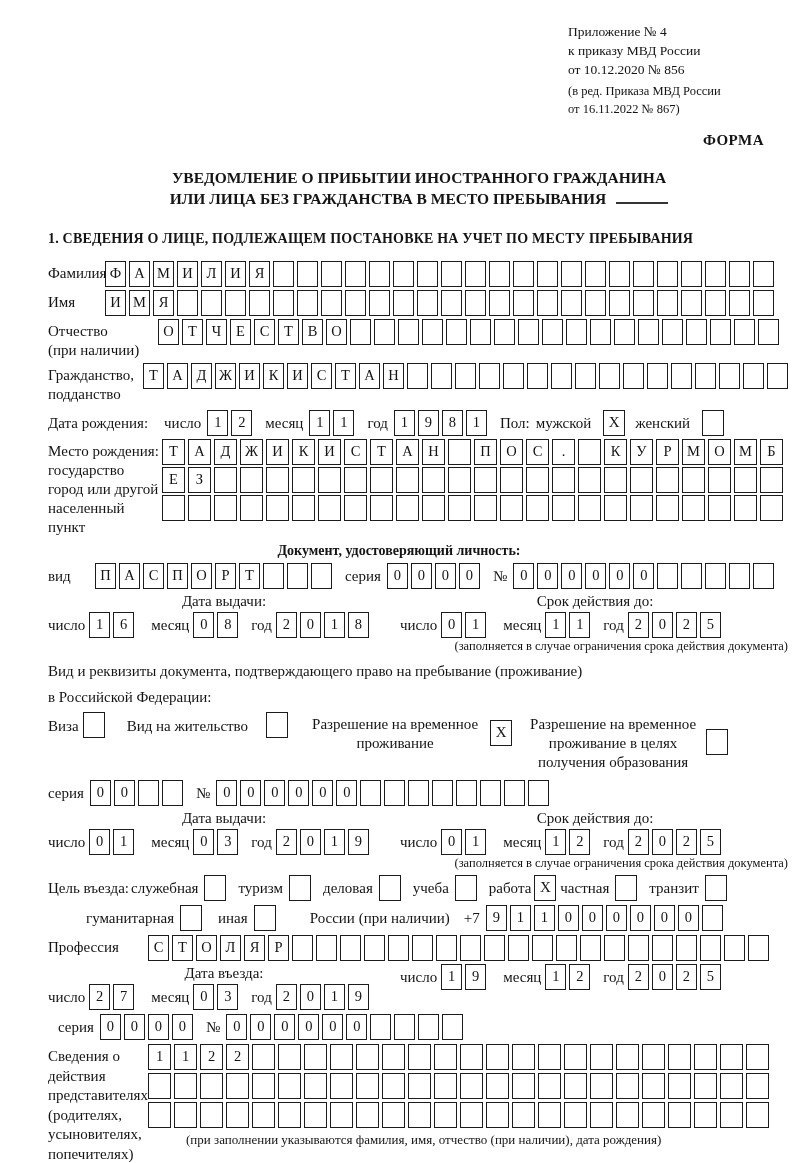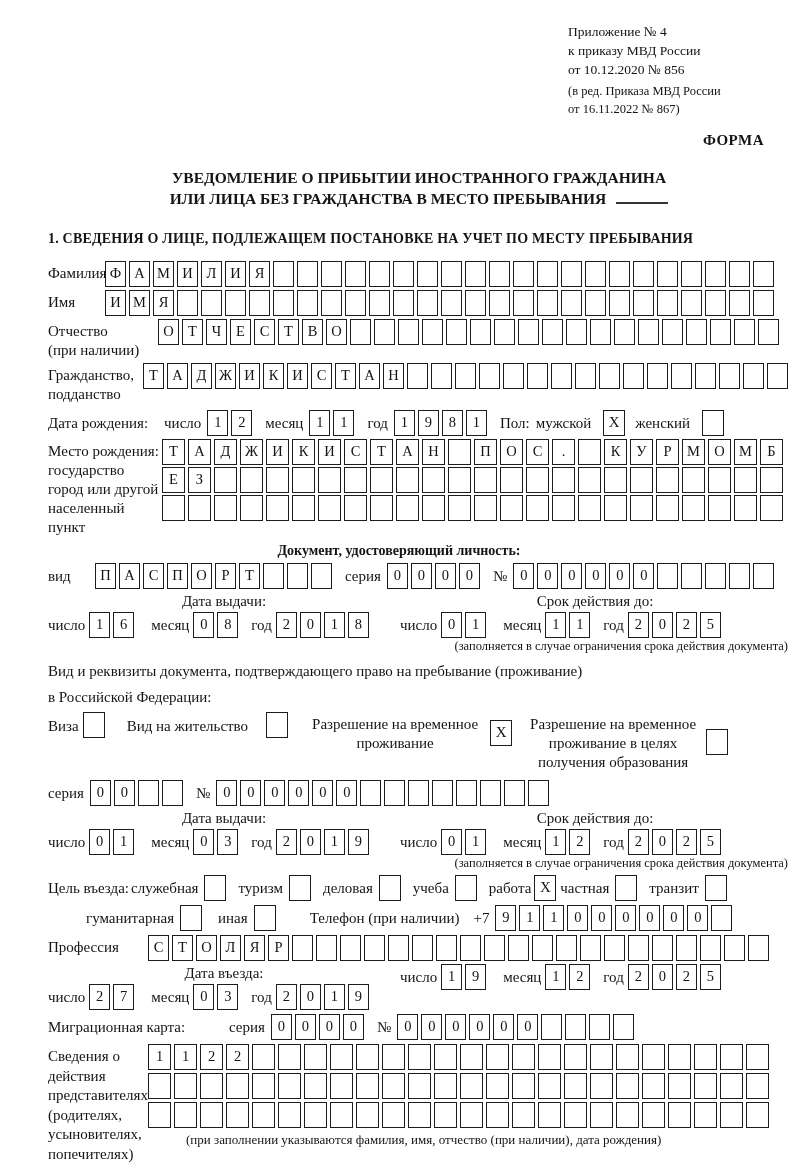--- a/index.html
+++ b/index.html
@@ -247,21 +247,21 @@
     <span class="plbl" style="margin-left:4px;">частная</span>
     <span class="cb"></span>
     <span class="plbl">транзит</span>
     <span class="cb"></span>
   </div>
   <div class="purpline">
     <span class="plbl" style="margin-left:38px;">гуманитарная</span>
     <span class="cb"></span>
     <span class="plbl" style="margin-left:16px;">иная</span>
     <span class="cb"></span>
-    <span class="plbl" style="margin-left:34px;">Телефон (при наличии)</span>
+    <span class="plbl" style="margin-left:34px;">России (при наличии)</span>
     <span class="phone-prefix">+7</span>
     <span class="cells"><span class="cell">9</span><span class="cell">1</span><span class="cell">1</span><span class="cell">0</span><span class="cell">0</span><span class="cell">0</span><span class="cell">0</span><span class="cell">0</span><span class="cell">0</span><span class="cell">&nbsp;</span></span>
   </div>
 
   <div class="frow">
     <div class="lbl w100">Профессия</div>
     <div class="cells"><span class="cell">С</span><span class="cell">Т</span><span class="cell">О</span><span class="cell">Л</span><span class="cell">Я</span><span class="cell">Р</span><span class="cell">&nbsp;</span><span class="cell">&nbsp;</span><span class="cell">&nbsp;</span><span class="cell">&nbsp;</span><span class="cell">&nbsp;</span><span class="cell">&nbsp;</span><span class="cell">&nbsp;</span><span class="cell">&nbsp;</span><span class="cell">&nbsp;</span><span class="cell">&nbsp;</span><span class="cell">&nbsp;</span><span class="cell">&nbsp;</span><span class="cell">&nbsp;</span><span class="cell">&nbsp;</span><span class="cell">&nbsp;</span><span class="cell">&nbsp;</span><span class="cell">&nbsp;</span><span class="cell">&nbsp;</span><span class="cell">&nbsp;</span><span class="cell">&nbsp;</span></div>
   </div>
 
   <div class="dates-pair">
@@ -282,21 +282,20 @@
         <span class="cells"><span class="cell">1</span><span class="cell">9</span></span>
         <span class="dlbl" style="margin-left:14px;">месяц</span>
         <span class="cells"><span class="cell">1</span><span class="cell">2</span></span>
         <span class="dlbl" style="margin-left:10px;">год</span>
         <span class="cells"><span class="cell">2</span><span class="cell">0</span><span class="cell">2</span><span class="cell">5</span></span>
       </div>
     </div>
   </div>
 
   <div class="mcrow">
-    <span class="inlbl first" style="width:165px;">Миграционная карта:</span>
     <span class="inlbl">серия</span>
     <span class="cells"><span class="cell">0</span><span class="cell">0</span><span class="cell">0</span><span class="cell">0</span></span>
     <span class="inlbl">№</span>
     <span class="cells"><span class="cell">0</span><span class="cell">0</span><span class="cell">0</span><span class="cell">0</span><span class="cell">0</span><span class="cell">0</span><span class="cell">&nbsp;</span><span class="cell">&nbsp;</span><span class="cell">&nbsp;</span><span class="cell">&nbsp;</span></span>
   </div>
 
   <div class="reps">
     <div class="lblcol">
       <div>Сведения о</div>
       <div>действия</div>

